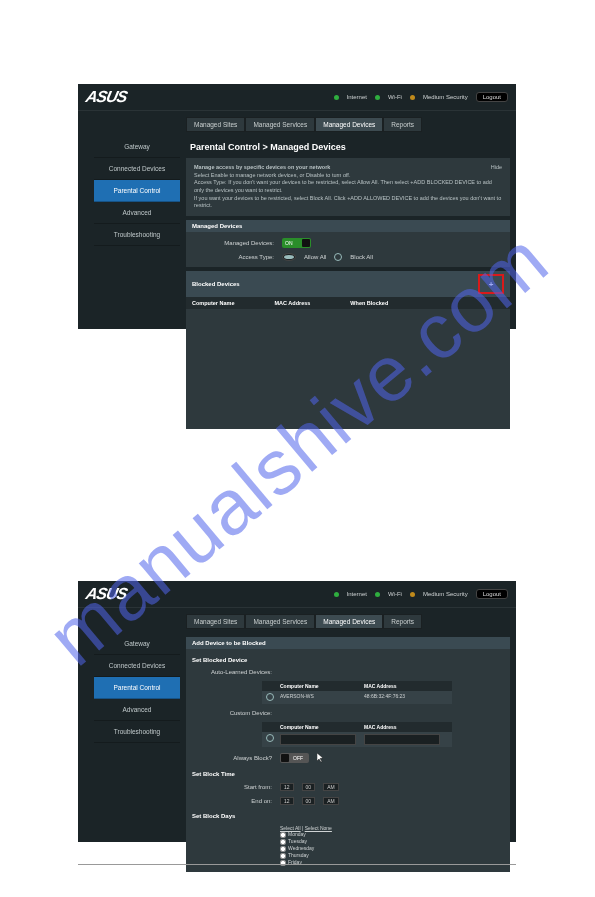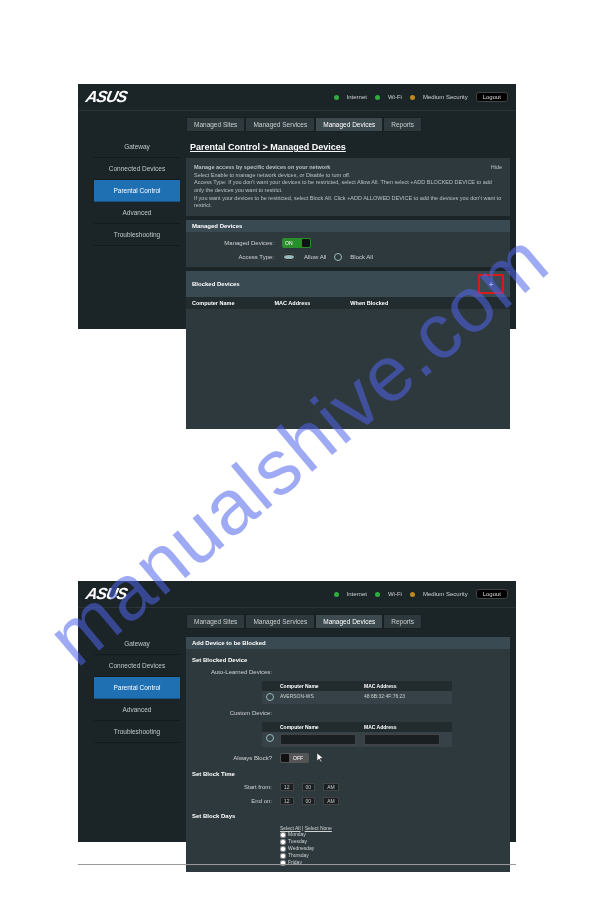--- a/index.html
+++ b/index.html
@@ -83,21 +83,21 @@
     padding:7px 6px; text-align:center; color:#c0c9cb;
     border-bottom:1px solid rgba(0,0,0,0.25);
   }
   .side-item.active{
     background:#1f6fb3; color:#fff;
   }
   .main{
     flex:1; display:flex; flex-direction:column;
   }
   .breadcrumb{
-    font-size:9px; font-weight:bold; color:#fff; padding:6px 4px;text-decoration:underline;
+    font-size:9px; font-weight:bold; color:#fff; padding:6px 4px;
   }
   .infobox{
     background:#2e393d; font-size:5.5px; color:#b8c2c4;
     padding:6px 8px; line-height:1.4; position:relative;
   }
   .infobox .hide{ position:absolute; right:8px; top:6px; font-size:5.5px; }
   .section-head{
     background:#3a4a52; font-size:6px; font-weight:bold; color:#fff;
     padding:3px 6px; margin-top:4px;
   }

